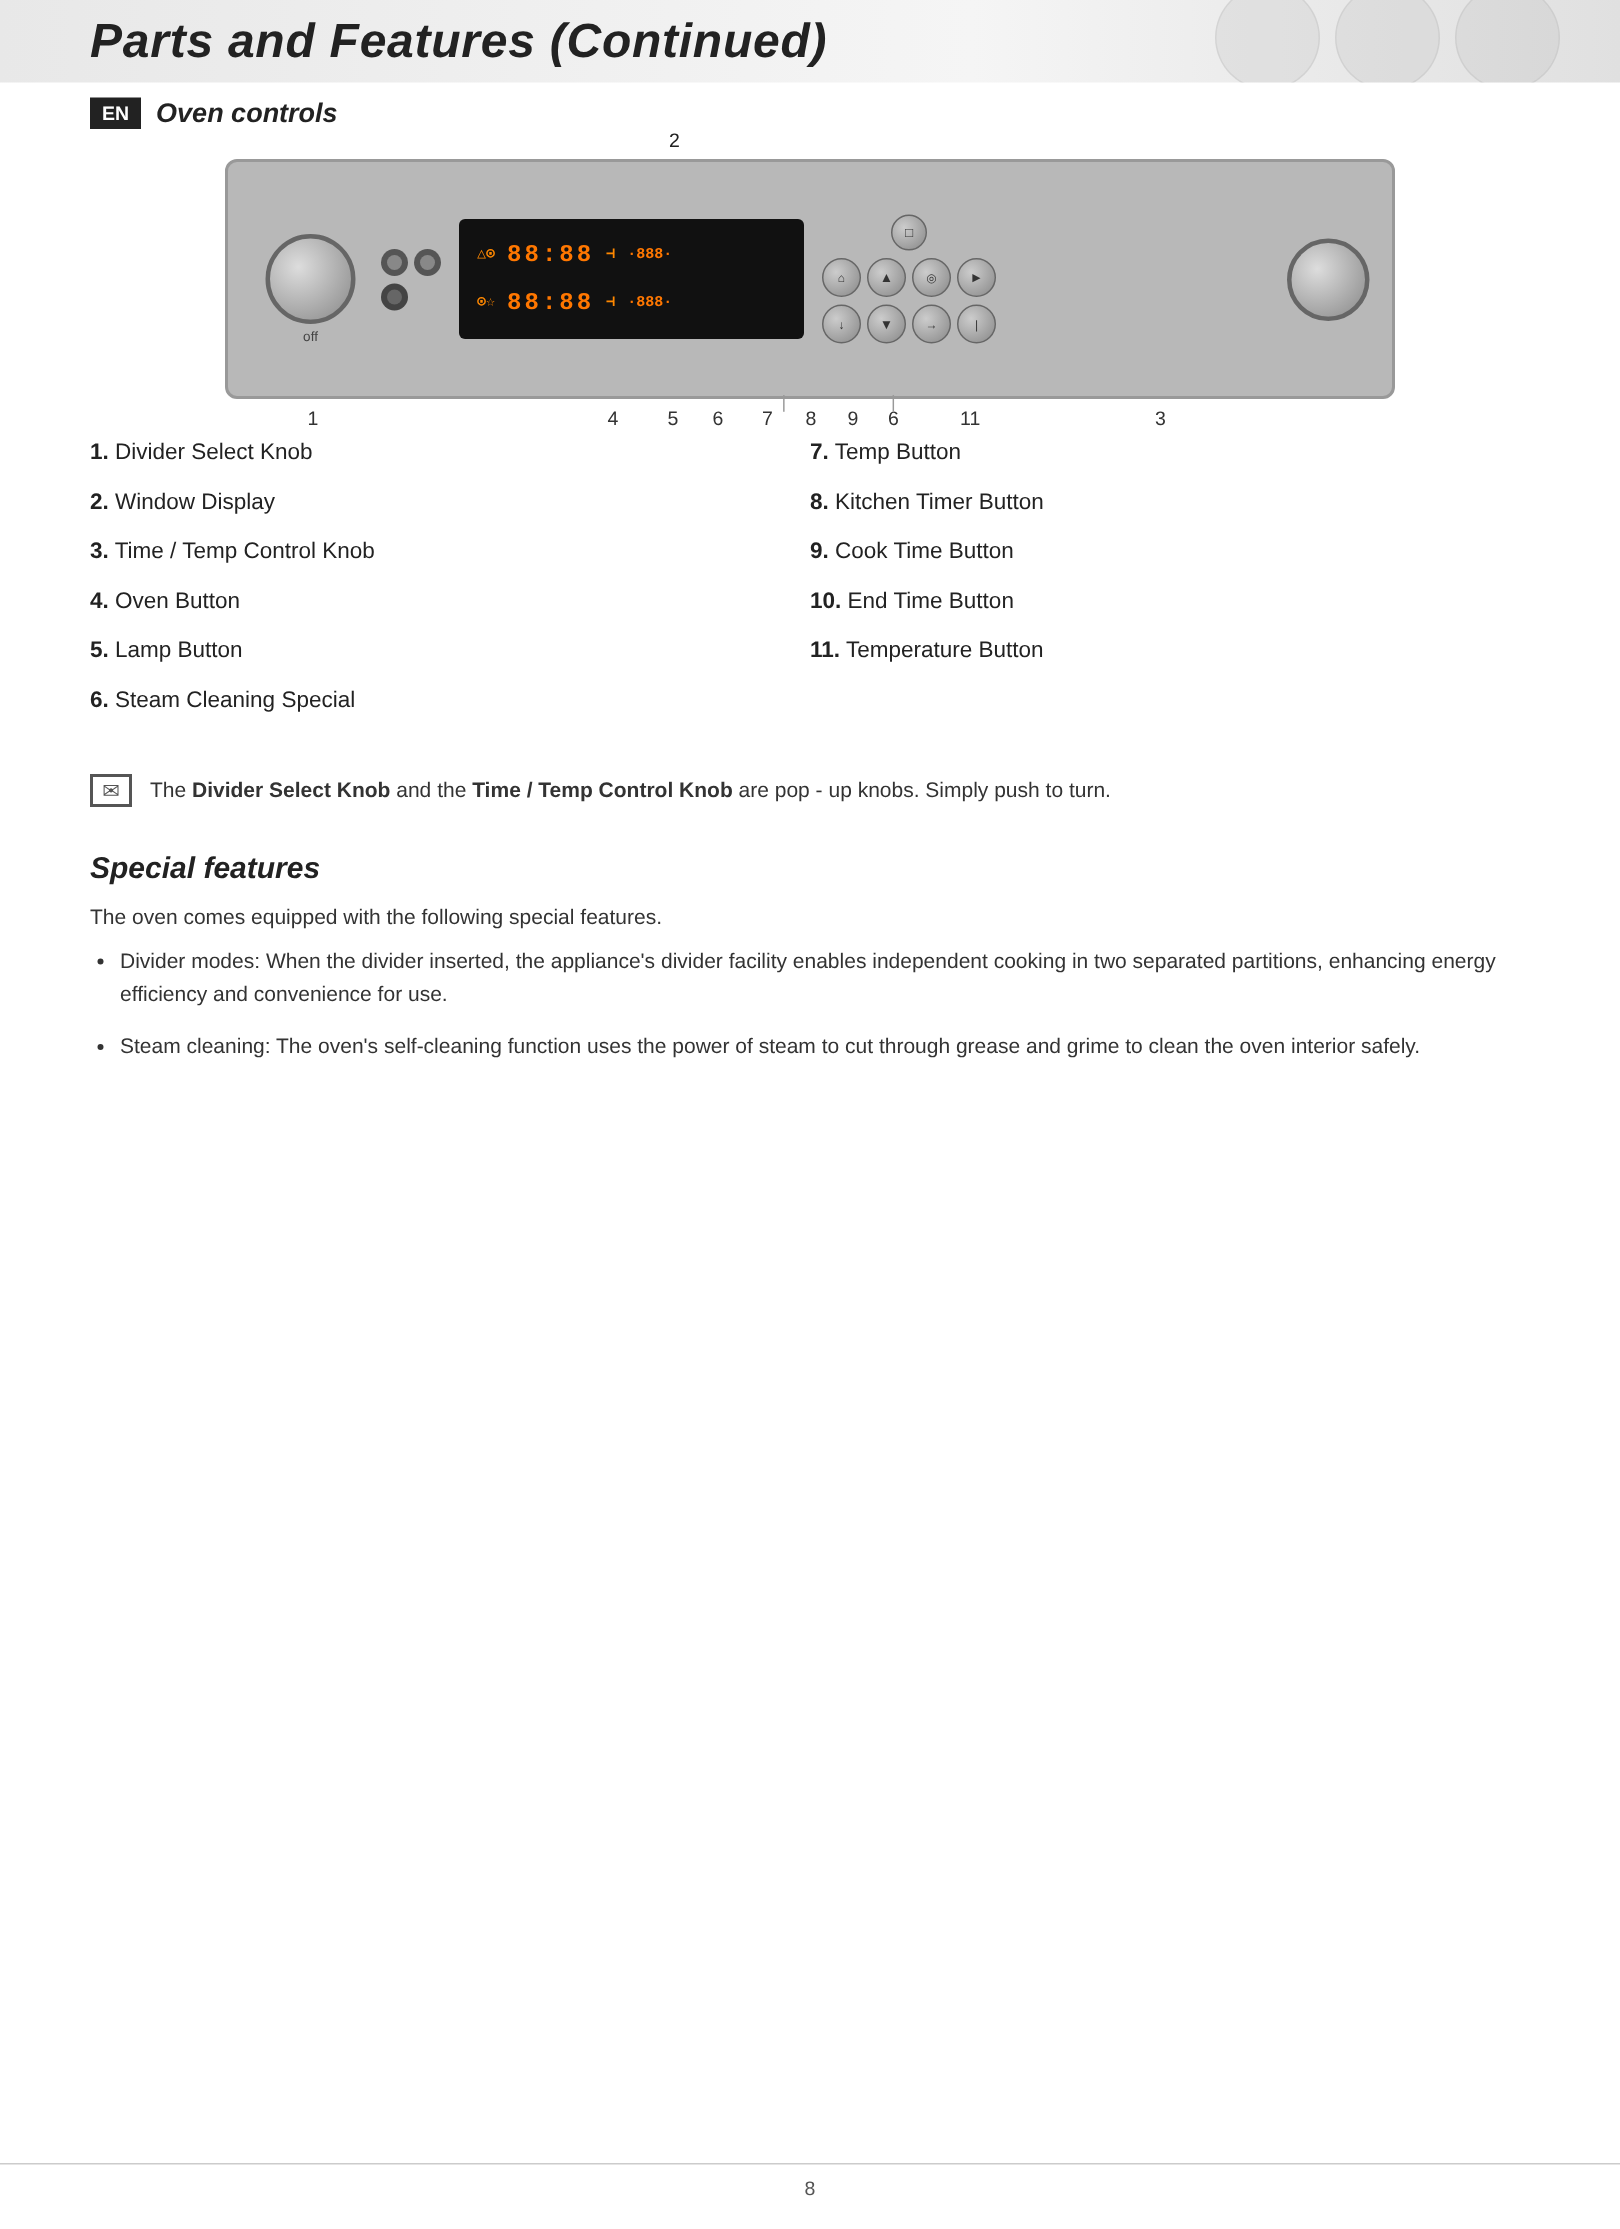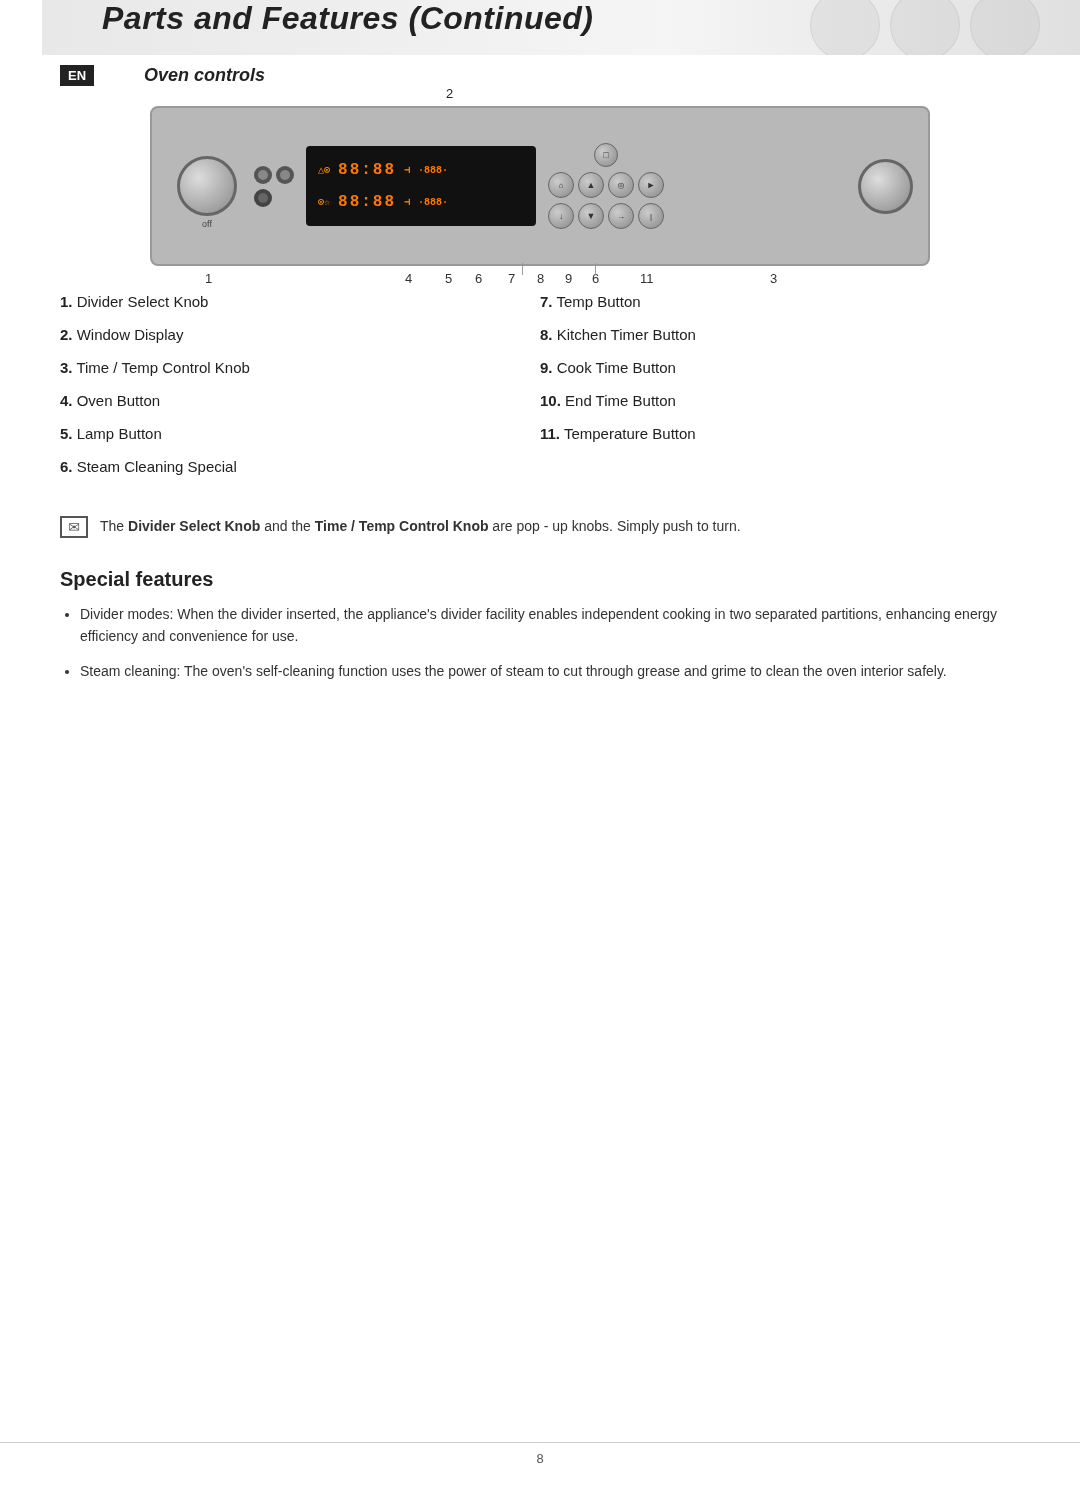--- a/index.html
+++ b/index.html
@@ -42,21 +42,20 @@
 
     .content-area {
       padding: 0 60px 40px 60px;
     }
 
     .oven-controls-header {
       display: flex;
       align-items: center;
       margin-bottom: 20px;
       margin-top: 10px;
-      gap: 40px;
     }
 
     
     .oven-panel {
       width: 780px;
       height: 160px;
       background: #b8b8b8;
       border-radius: 8px;
       position: relative;
       border: 2px solid #999;
@@ -221,20 +220,21 @@
       line-height: 1.5;
       color: #333;
     }
     .note-text strong {
       font-weight: bold;
     }
 
     
     .special-features-title {
       font-size: 20px;
+      font-style: italic;
       font-weight: bold;
       color: #222;
       margin-bottom: 12px;
     }
     .features-intro {
       font-size: 14px;
       margin-bottom: 10px;
       color: #333;
     }
     .features-list {
@@ -259,26 +259,25 @@
       text-align: center;
       font-size: 13px;
       color: #555;
     }
 
     
     .top-bar {
       background: linear-gradient(90deg, #e8e8e8 0%, #f5f5f5 60%, #e0e0e0 100%);
       height: 55px;
       display: flex;
-      align-items: flex-start;
-      padding: 0 60px;
+      align-items: center;
+      padding: 12px 60px;
       margin-bottom: 5px;
       position: relative;
       overflow: hidden;
-      margin-left: 42px;
     }
     .top-bar-decoration {
       position: absolute;
       right: 40px;
       top: -10px;
       display: flex;
       gap: 10px;
     }
     .deco-circle {
       width: 70px;
@@ -475,20 +474,21 @@
 
   <div class="note-box">
     <div class="note-icon"></div>
     <div class="note-text">
       The <strong>Divider Select Knob</strong> and the <strong>Time / Temp Control Knob</strong><span> are pop - up knobs. Simply push to turn.</span>
     </div>
   </div>
 
   <div>
     <div class="special-features-title">Special features</div>
+    <p class="features-intro">The oven comes equipped with the following special features.</p>
     <ul class="features-list">
       <li class="features-list-item">Divider modes: When the divider inserted, the appliance's divider facility enables independent cooking in two separated partitions, enhancing energy efficiency and convenience for use.</li>
       <li class="features-list-item">Steam cleaning: The oven's self-cleaning function uses the power of steam to cut through grease and grime to clean the oven interior safely.</li>
     </ul>
   </div>
 
 </div>
 
 <div class="page-footer">
   <span>8</span>

